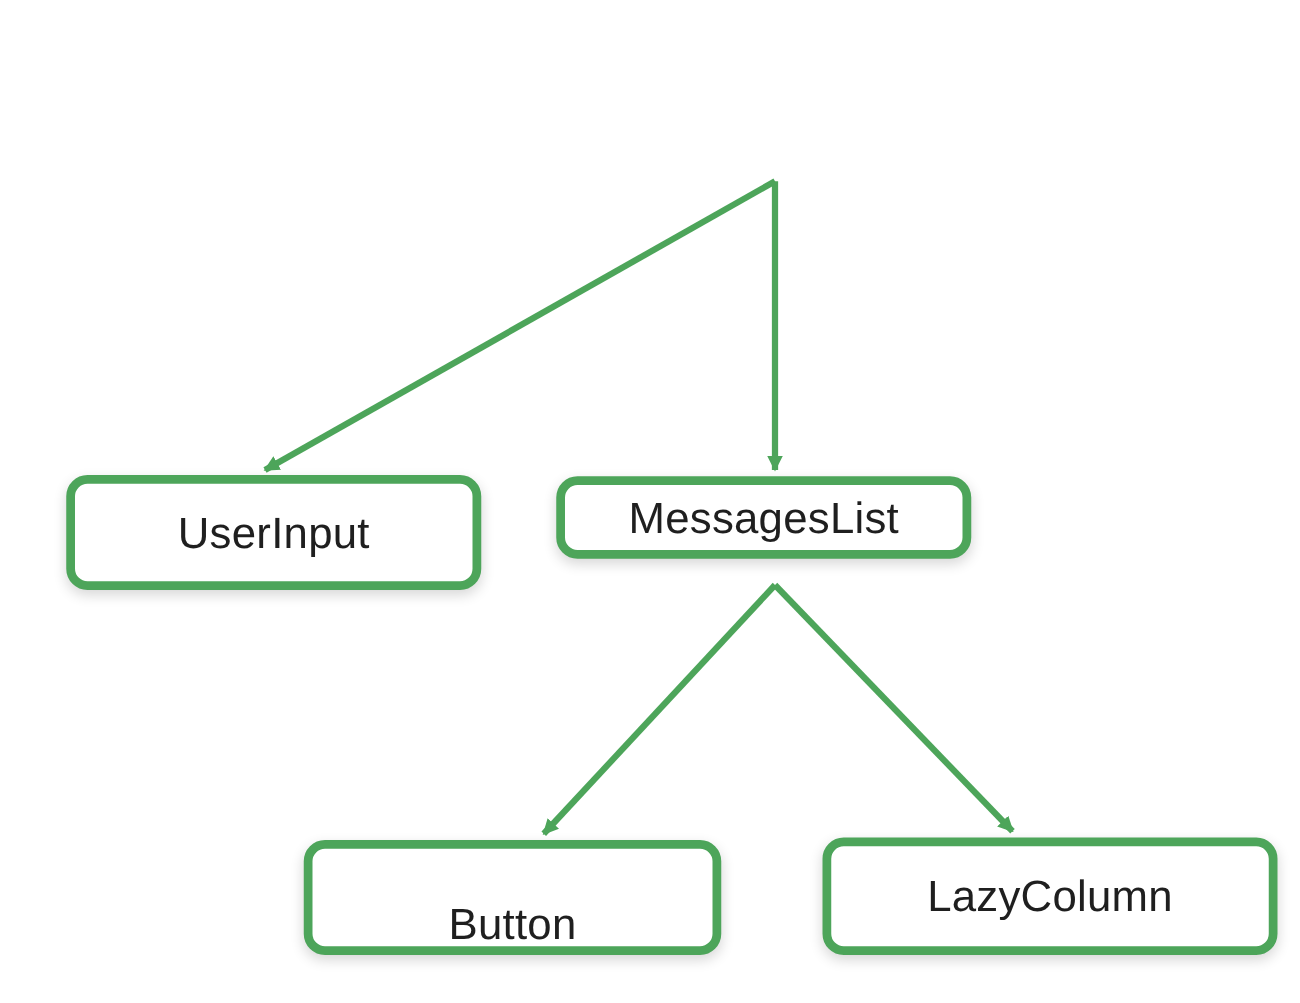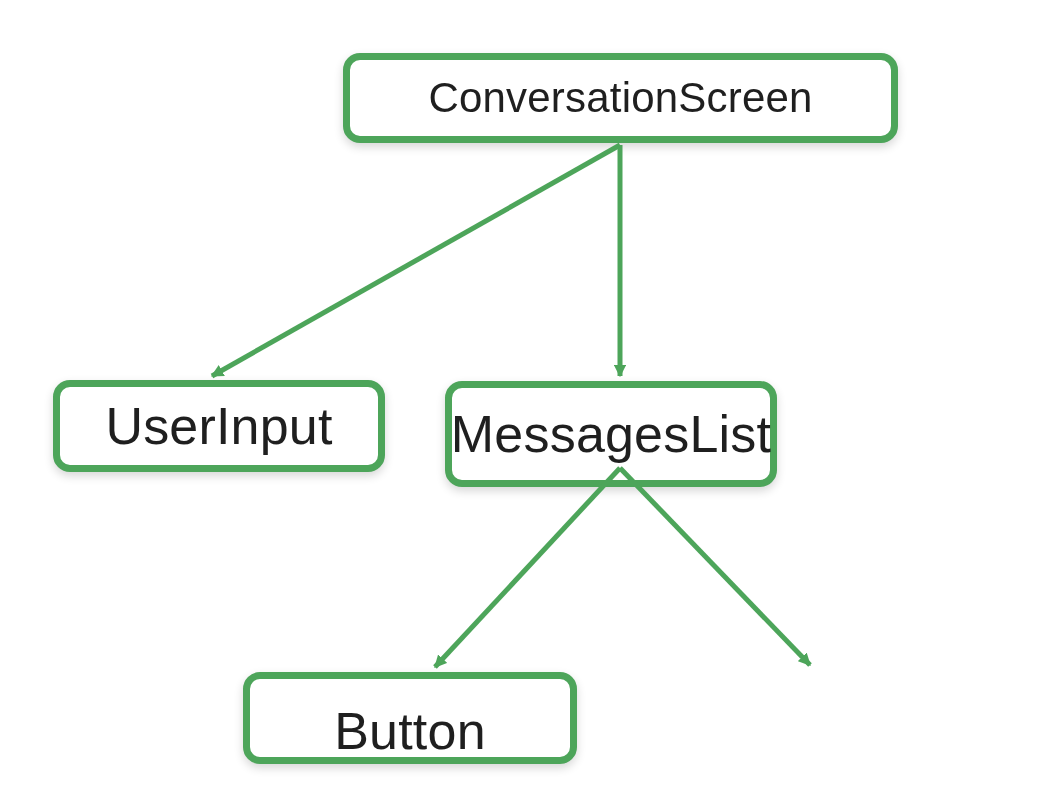--- a/index.html
+++ b/index.html
@@ -37,60 +37,60 @@
   .arrowhead { fill: var(--green); }
   .node {
     position: absolute;
     z-index: 1;
     background: #FFFFFF;
     border: 7px solid var(--green);
     border-radius: 17px;
     display: flex;
     align-items: center;
     justify-content: center;
-    font-size: 52px;
+    font-size: 35px;
     line-height: 1;
     color: var(--text);
     letter-spacing: 0.2px;
     box-shadow: 0 4px 10px rgba(0,0,0,0.16);
     white-space: nowrap;
   }
   .node-conversation-screen { left: 343px; top: 53px;  width: 555px; height: 90px; font-size: 42px; }
   .node-user-input          { left: 53px;  top: 380px; width: 332px; height: 92px; }
-  .node-messages-list       { left: 445px; top: 381px; width: 332px; height: 106px; }
+  .node-messages-list       { left: 445px; top: 381px; width: 332px; height: 66px; }
   .node-button              { left: 243px; top: 672px; width: 334px; height: 92px; align-items: flex-end; }
   .node-lazy-column         { left: 658px; top: 670px; width: 364px; height: 94px; }
 </style>
 </head>
 <body>
 
 <div class="canvas">
 
   <svg class="edges-layer" width="1040" height="802" viewBox="0 0 1040 802" xmlns="http://www.w3.org/2000/svg">
     <defs>
       <marker id="arrow" viewBox="0 0 10 10" refX="9" refY="5" markerWidth="2.5" markerHeight="2.5" orient="auto-start-reverse" markerUnits="strokeWidth">
         <path class="arrowhead" d="M 0 0 L 10 5 L 0 10 z"></path>
       </marker>
     </defs>
     <line class="edge" x1="620" y1="145" x2="212" y2="376" marker-end="url(#arrow)"></line>
     <line class="edge" x1="620" y1="145" x2="620" y2="376" marker-end="url(#arrow)"></line>
     <line class="edge" x1="620" y1="468" x2="435" y2="667" marker-end="url(#arrow)"></line>
     <line class="edge" x1="620" y1="468" x2="810" y2="665" marker-end="url(#arrow)"></line>
   </svg>
 
-  <div class="node node-conversation-screen">
-    <span>ConversationScreen</span>
-  </div>
 
   <div class="node node-user-input">
     <span>UserInput</span>
   </div>
 
   <div class="node node-messages-list">
     <span>MessagesList</span>
   </div>
 
   <div class="node node-button">
     <span>Button</span>
   </div>
 
+  <div class="node node-lazy-column">
+    <span>LazyColumn</span>
+  </div>
 
 </div>
 
 </body></html>

